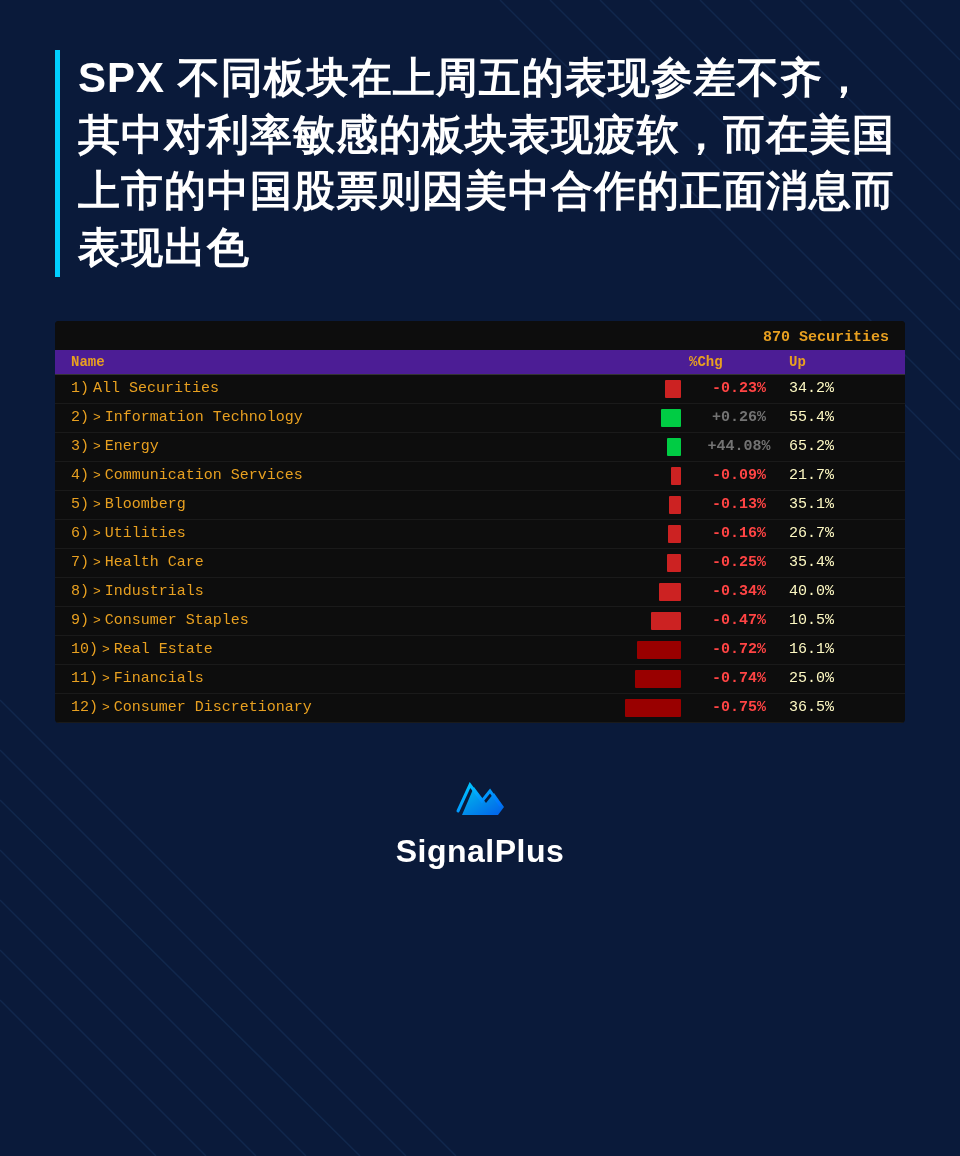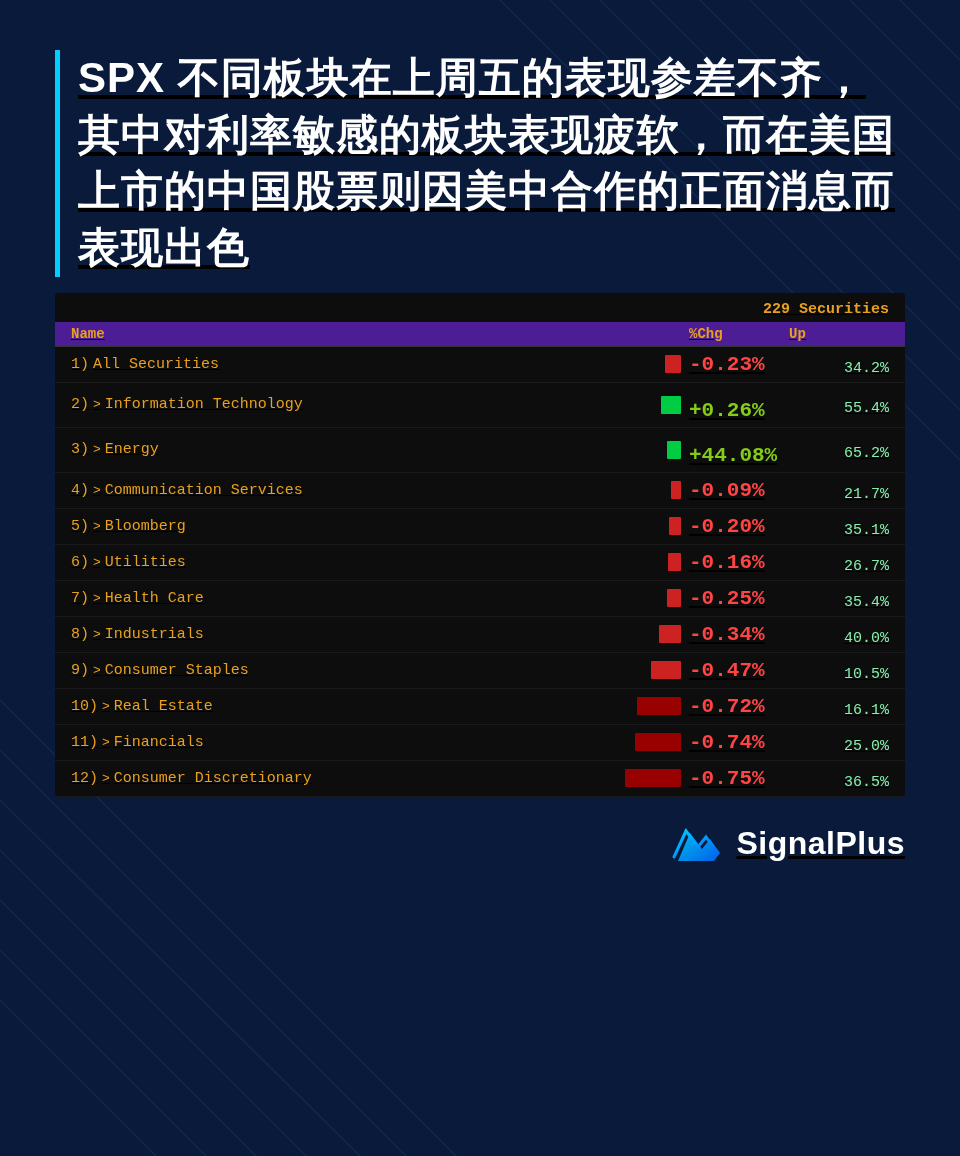--- a/index.html
+++ b/index.html
@@ -12,22 +12,21 @@
       overflow: hidden;
       position: relative;
     }
 
     .content-wrapper {
       position: relative;
       z-index: 1;
       padding: 50px 55px 40px 55px;
       display: flex;
       flex-direction: column;
-      gap: 16px;
-      text-decoration: underline;
+      gap: 44px;
     }
 
     
     .title-section {
       border-left: 5px solid #00cfff;
       padding-left: 18px;
     }
 
     .main-title {
       font-size: 42px;
@@ -116,51 +115,51 @@
     .bar {
       height: 18px;
       border-radius: 1px;
     }
 
     .bar-green { background: #00cc44; }
     .bar-red { background: #cc2222; }
     .bar-dark-red { background: #990000; }
 
     .pct-cell {
+      text-align: center;
+      font-family: 'Courier New', monospace;
+      font-size: 15px;
+      font-weight: bold;
+    }
+
+    .pct-green { color: #737373; }
+    .pct-red { color: #ff4444; }
+
+    .up-cell {
       text-align: left;
       font-family: 'Courier New', monospace;
-      font-size: 21px;
-      font-weight: bold;
-    }
-
-    .pct-green { color: #84cc16; margin-top: 11px; }
-    .pct-red { color: #ff4444; }
-
-    .up-cell {
-      text-align: right;
-      font-family: 'Courier New', monospace;
       font-size: 15px;
-      color: #86efac;
-      margin-top: 8px;
+      color: #fef9c3;
     }
 
     
     .source-text {
       color: #aaaaaa;
       font-size: 16px;
       font-style: italic;
     }
 
     
     .footer {
       display: flex;
       justify-content: flex-end;
       align-items: center;
       gap: 14px;
       margin-top: 10px;
+      flex-direction: column;
     }
 
     .logo-icon {
       width: 52px;
       height: 42px;
     }
 
     .logo-text {
       color: #ffffff;
       font-size: 32px;
@@ -203,21 +202,21 @@
 
 <div class="content-wrapper">
 
   <div class="title-section">
     <h1 class="main-title">SPX 不同板块在上周五的表现参差不齐，其中对利率敏感的板块表现疲软，而在美国上市的中国股票则因美中合作的正面消息而表现出色</h1>
   </div>
 
   <div class="table-container">
 
     <div class="table-header-row">
-      <span class="securities-label">229 Securities</span>
+      <span class="securities-label">870 Securities</span>
     </div>
 
     <div class="col-headers">
       <div class="col-header">Name</div>
       <div class="col-header"></div>
       <div class="col-header right">%Chg</div>
       <div class="col-header right">Up</div>
     </div>
 
     <div class="table-rows" id="table-rows">
@@ -270,21 +269,21 @@
         </div>
         <div class="table-row">
           <div class="row-name">
             <span class="row-num">5)</span>
             <span class="row-arrow"> &gt;</span>
             <span> Bloomberg</span>
           </div>
           <div class="bar-cell">
             <div class="bar bar-red" style="width: 12px;"></div>
           </div>
-          <div class="pct-cell pct-red">-0.20%</div>
+          <div class="pct-cell pct-red">-0.13%</div>
           <div class="up-cell">35.1%</div>
         </div>
         <div class="table-row">
           <div class="row-name">
             <span class="row-num">6)</span>
             <span class="row-arrow"> &gt;</span>
             <span> Utilities</span>
           </div>
           <div class="bar-cell">
             <div class="bar bar-red" style="width: 13px;"></div>

